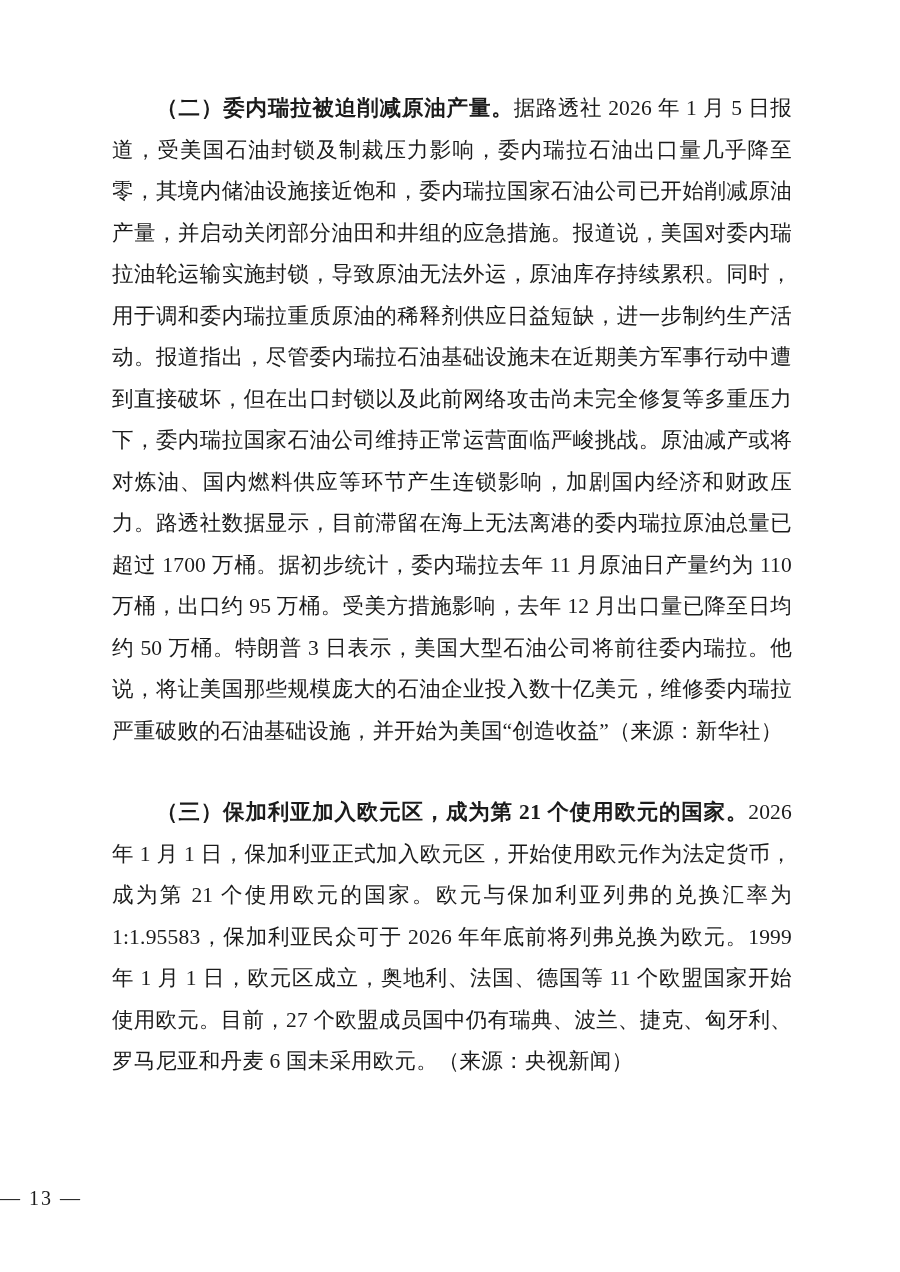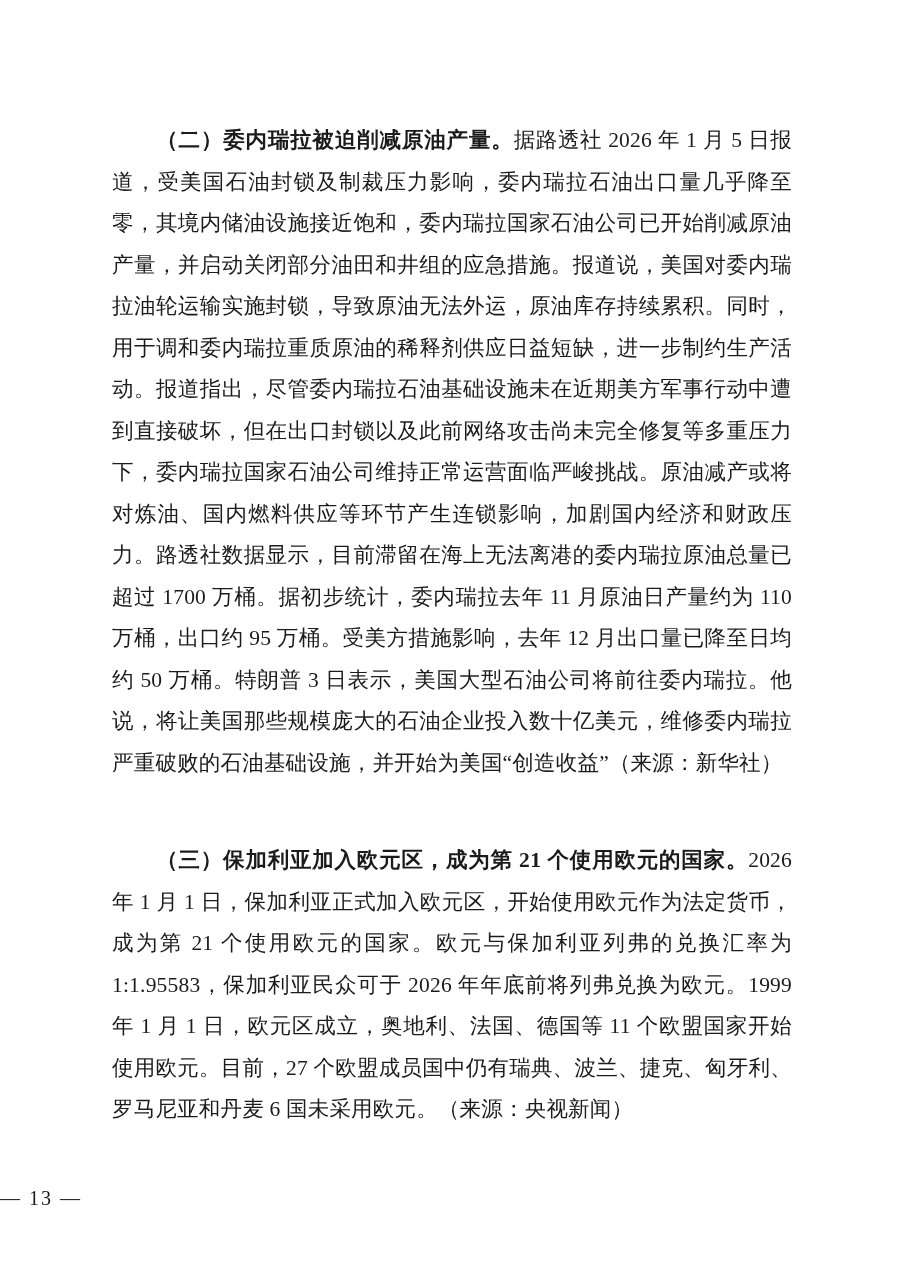--- a/index.html
+++ b/index.html
@@ -13,33 +13,33 @@
     font-family: "Liberation Serif", "DejaVu Serif", serif;
     color: #1a1a1a;
     position: relative;
     overflow: hidden;
   }
   .page {
     position: relative;
     width: 900px;
     height: 1272px;
     box-sizing: border-box;
-    padding: 120px 108px 0 112px;
+    padding: 88px 108px 0 112px;
   }
   .para {
     font-size: 21.5px;
     line-height: 41.5px;
     text-align: justify;
     text-justify: inter-ideograph;
     letter-spacing: 0.2px;
     margin: 0;
     color: #1b1b1b;
   }
   .para + .para {
-    margin-top: 56px;
+    margin-top: 40px;
   }
   .indent {
     display: inline;
   }
   .lead {
     font-weight: bold;
     letter-spacing: 0.4px;
   }
   .footer {
     position: absolute;

